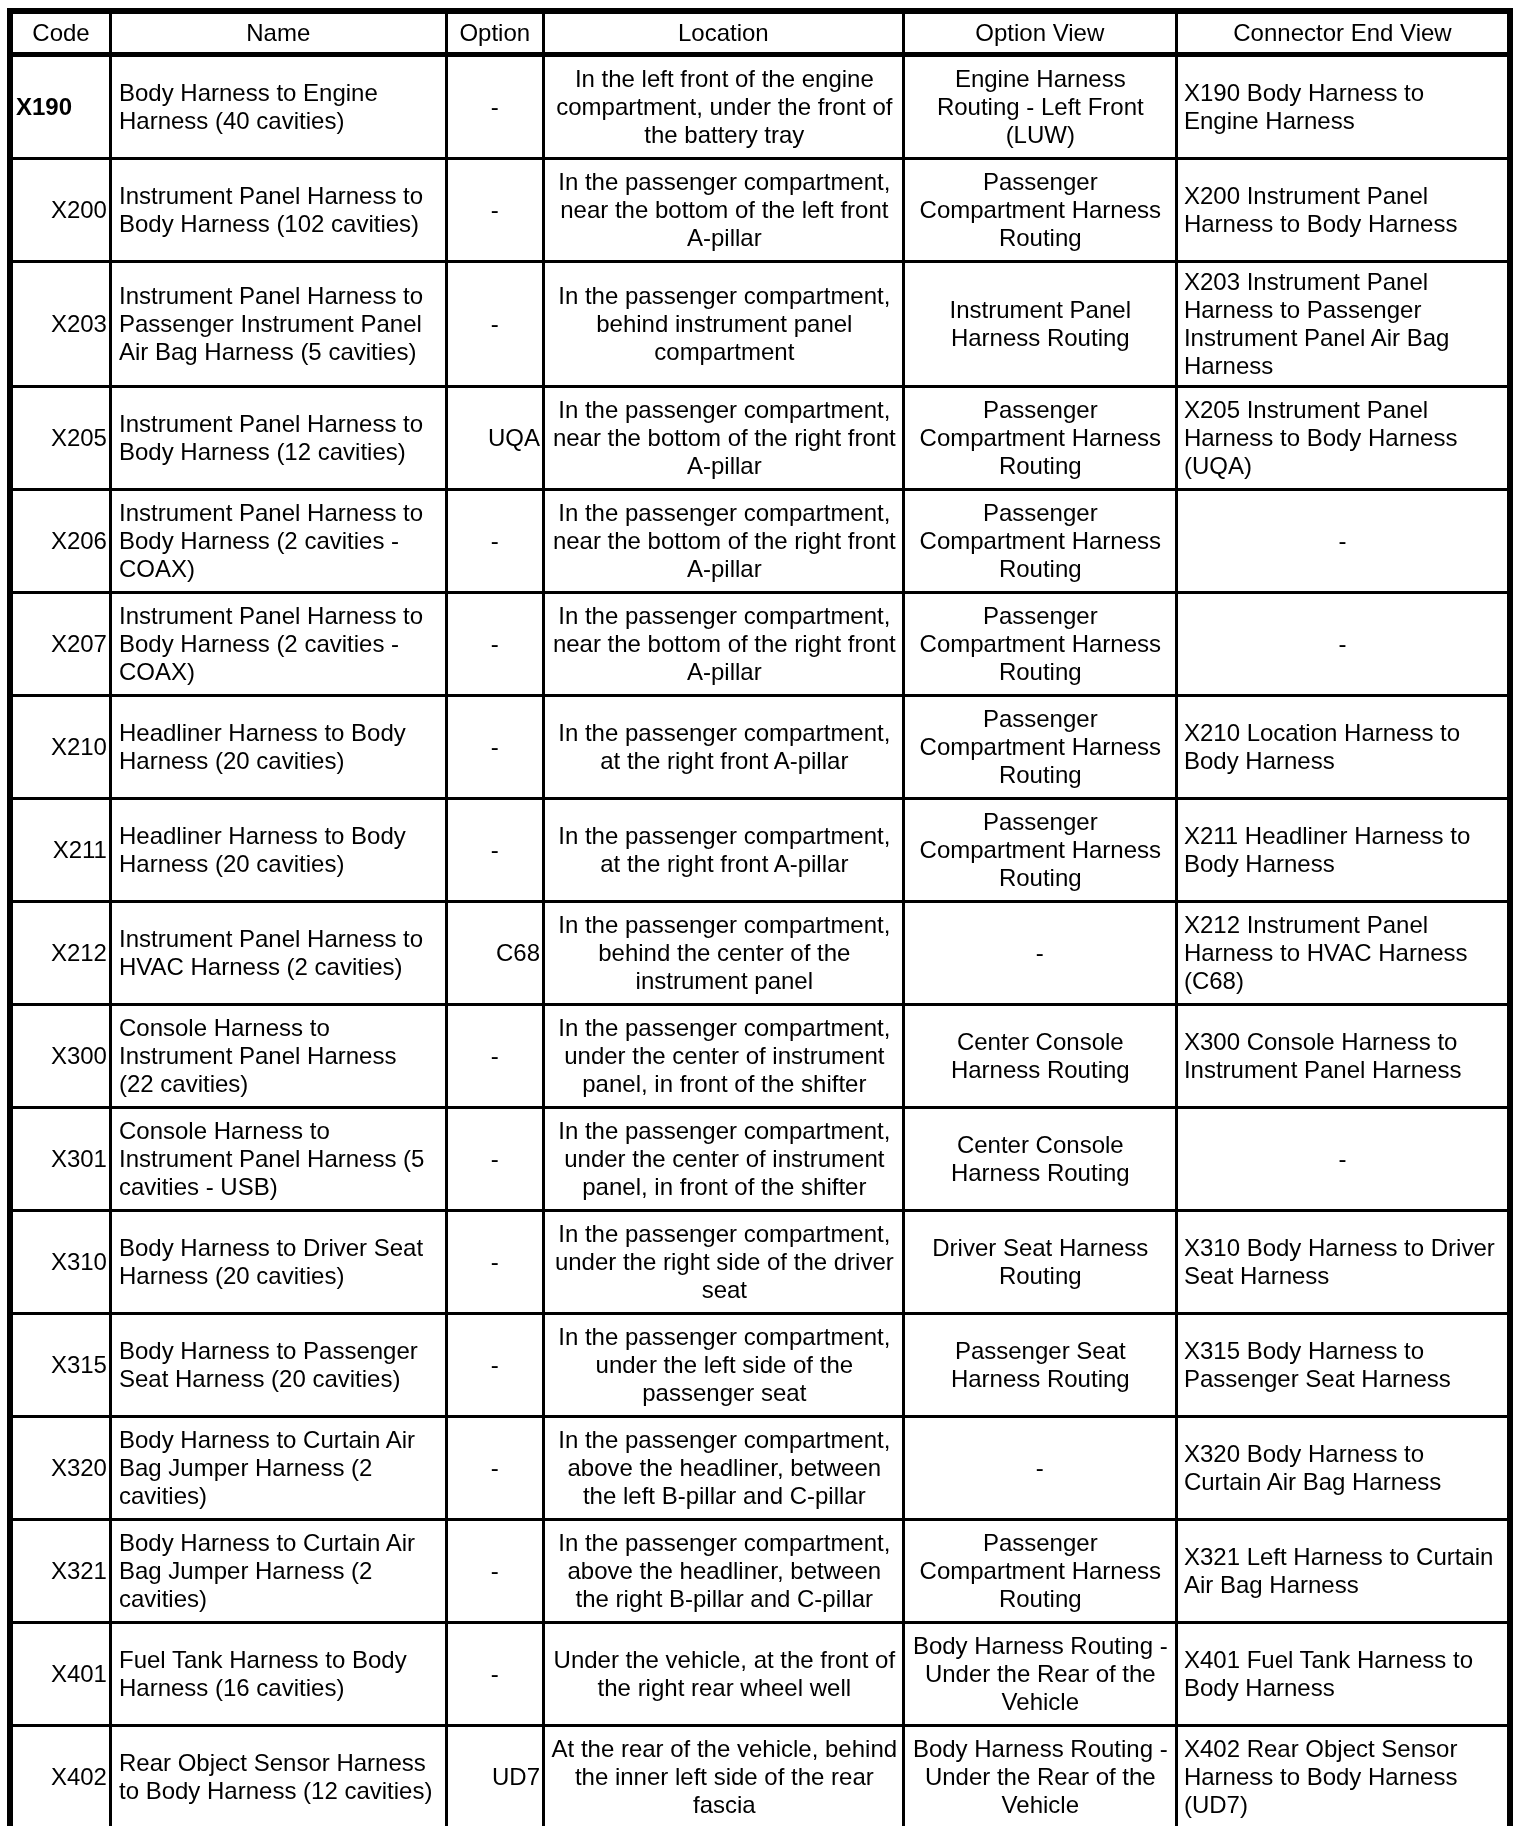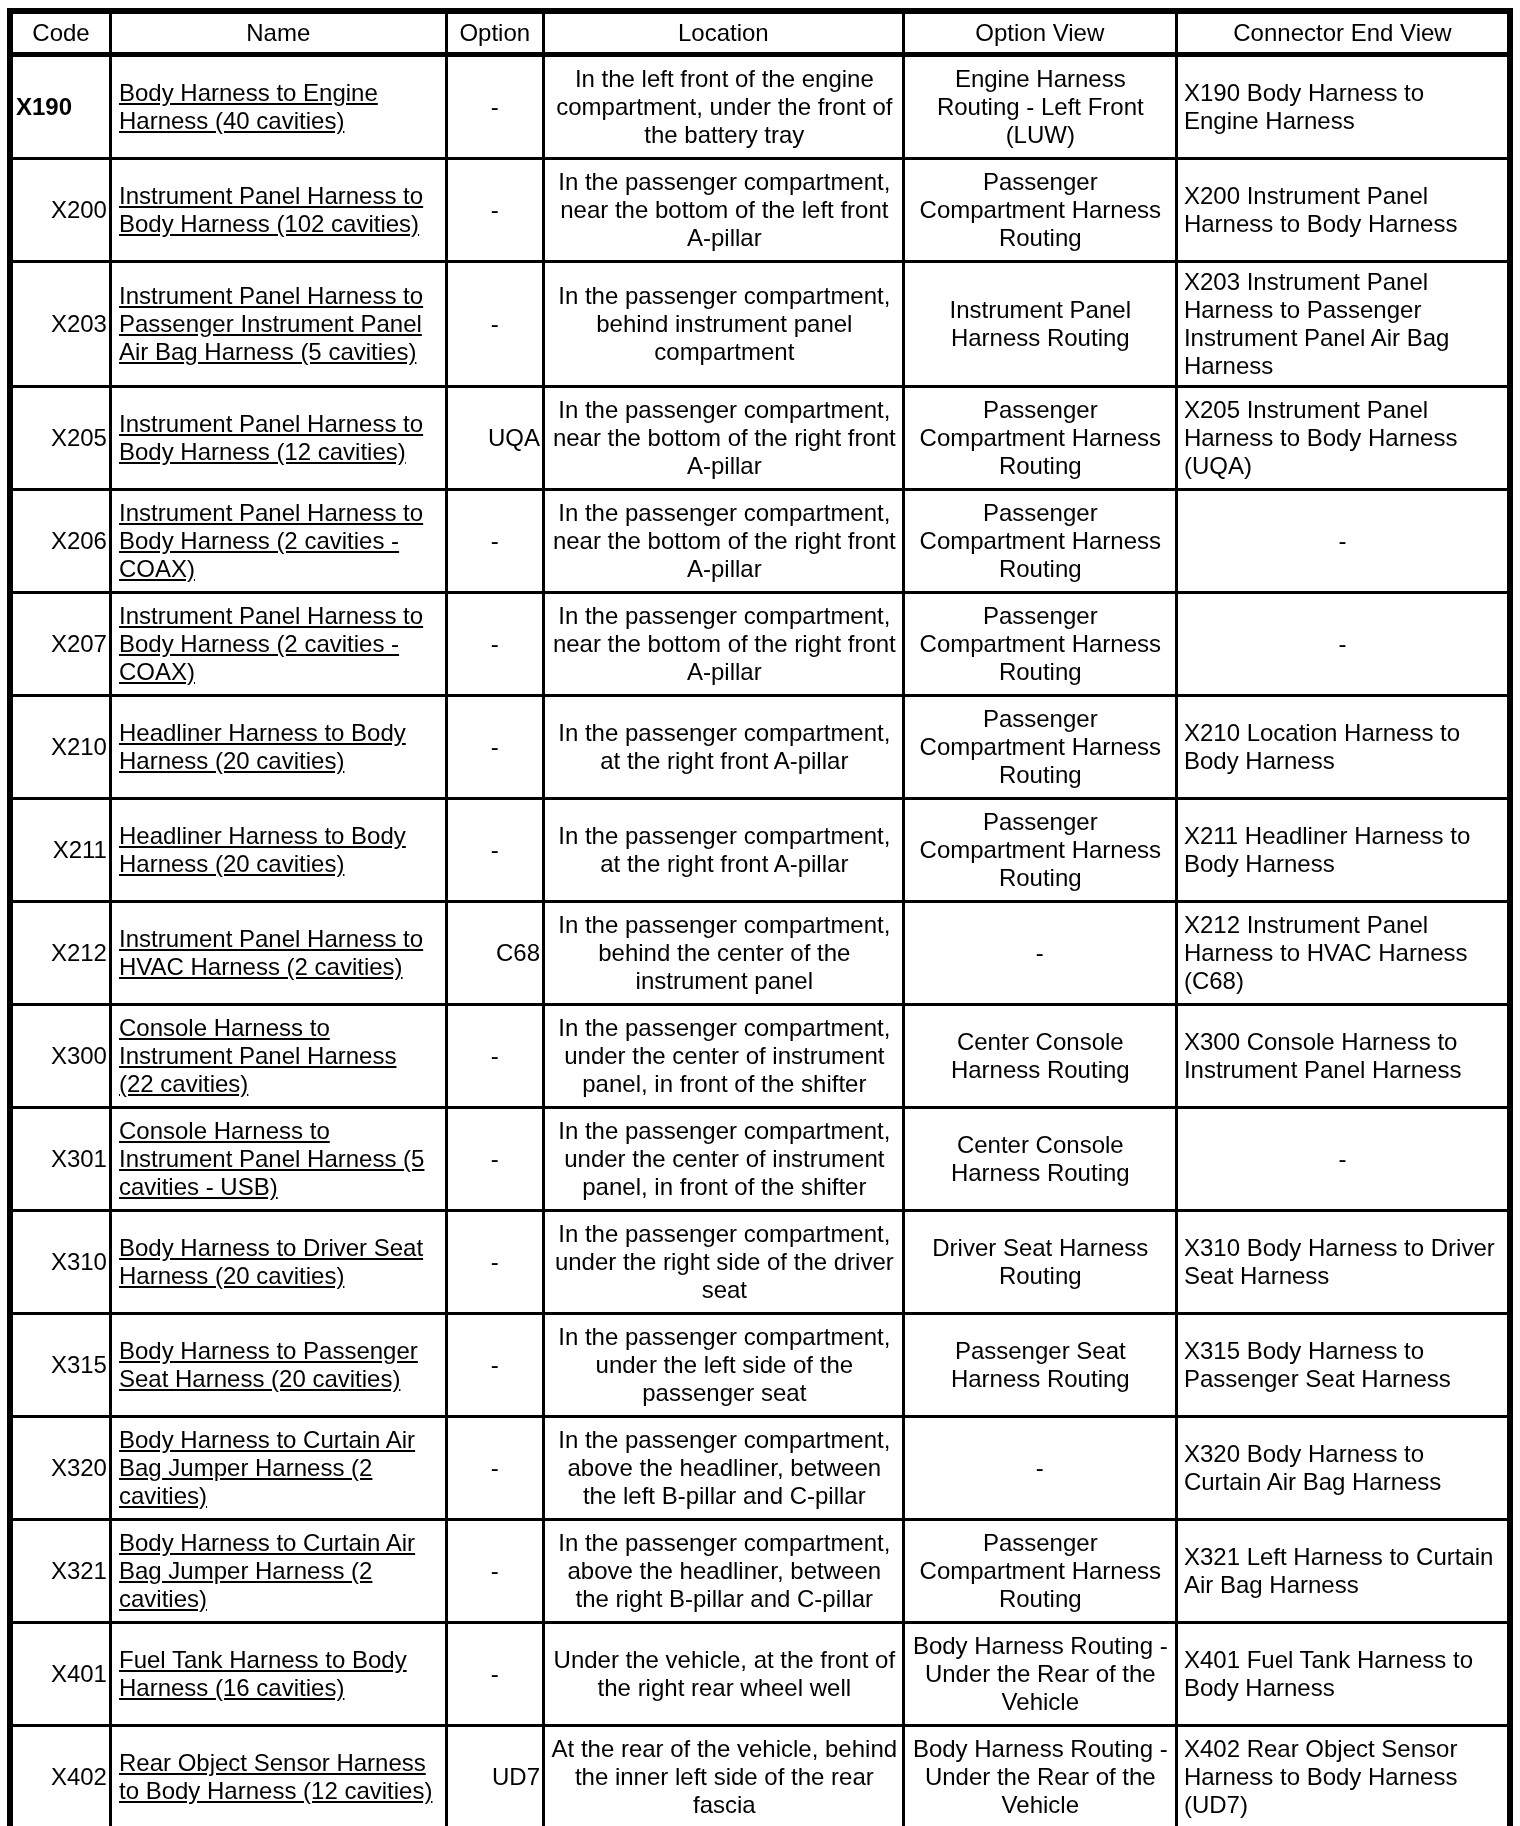--- a/index.html
+++ b/index.html
@@ -45,21 +45,21 @@
     border-bottom-width: 5px;
   }
   td {
     height: 90px;
     padding: 5px 4px 5px 7px;
   }
   td.col-code, td.col-option {
     text-align: right;
     padding: 5px 2px;
   }
-  td.col-name      { padding-right: 10px; text-decoration: underline; }
+  td.col-name      { padding-right: 10px; }
   td.col-location  { padding-left: 6px; padding-right: 4px; text-align: center; }
   td.col-locator   { padding-right: 6px; text-align: center; }
   td.col-connector { padding-left: 6px; padding-right: 4px; }
   td.dash {
     text-align: center;
     padding-left: 2px;
     padding-right: 2px;
   }
   
   tbody tr:first-child td.col-code {

